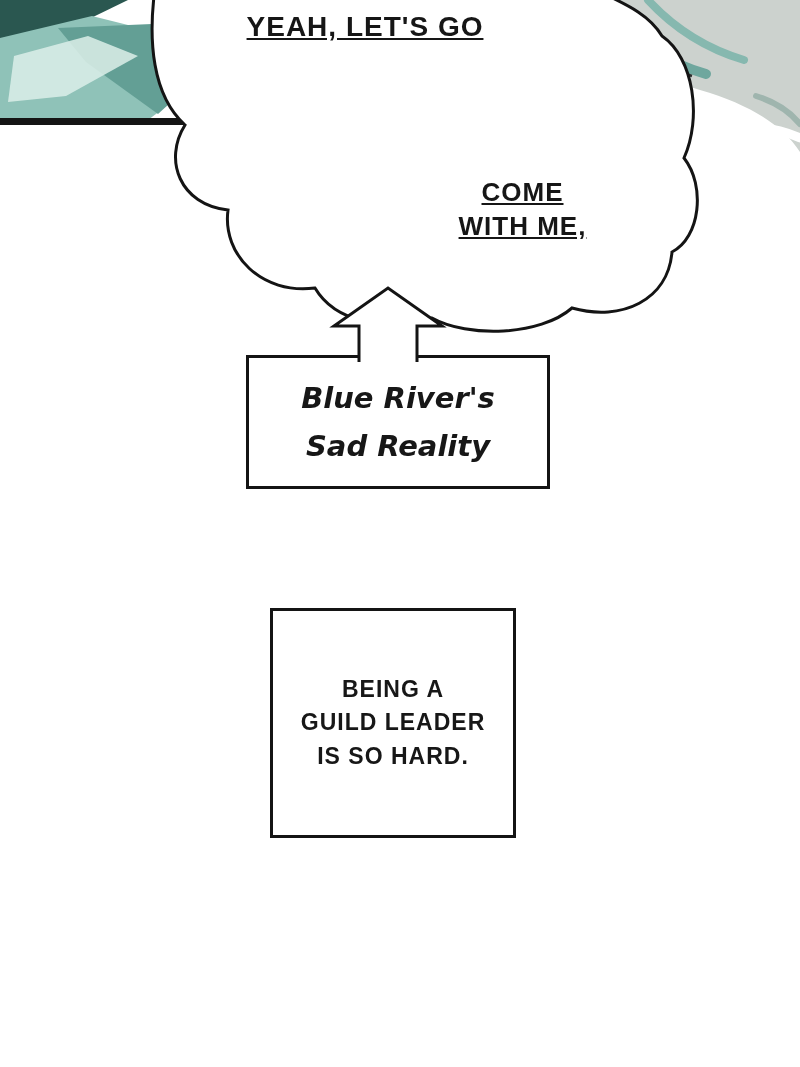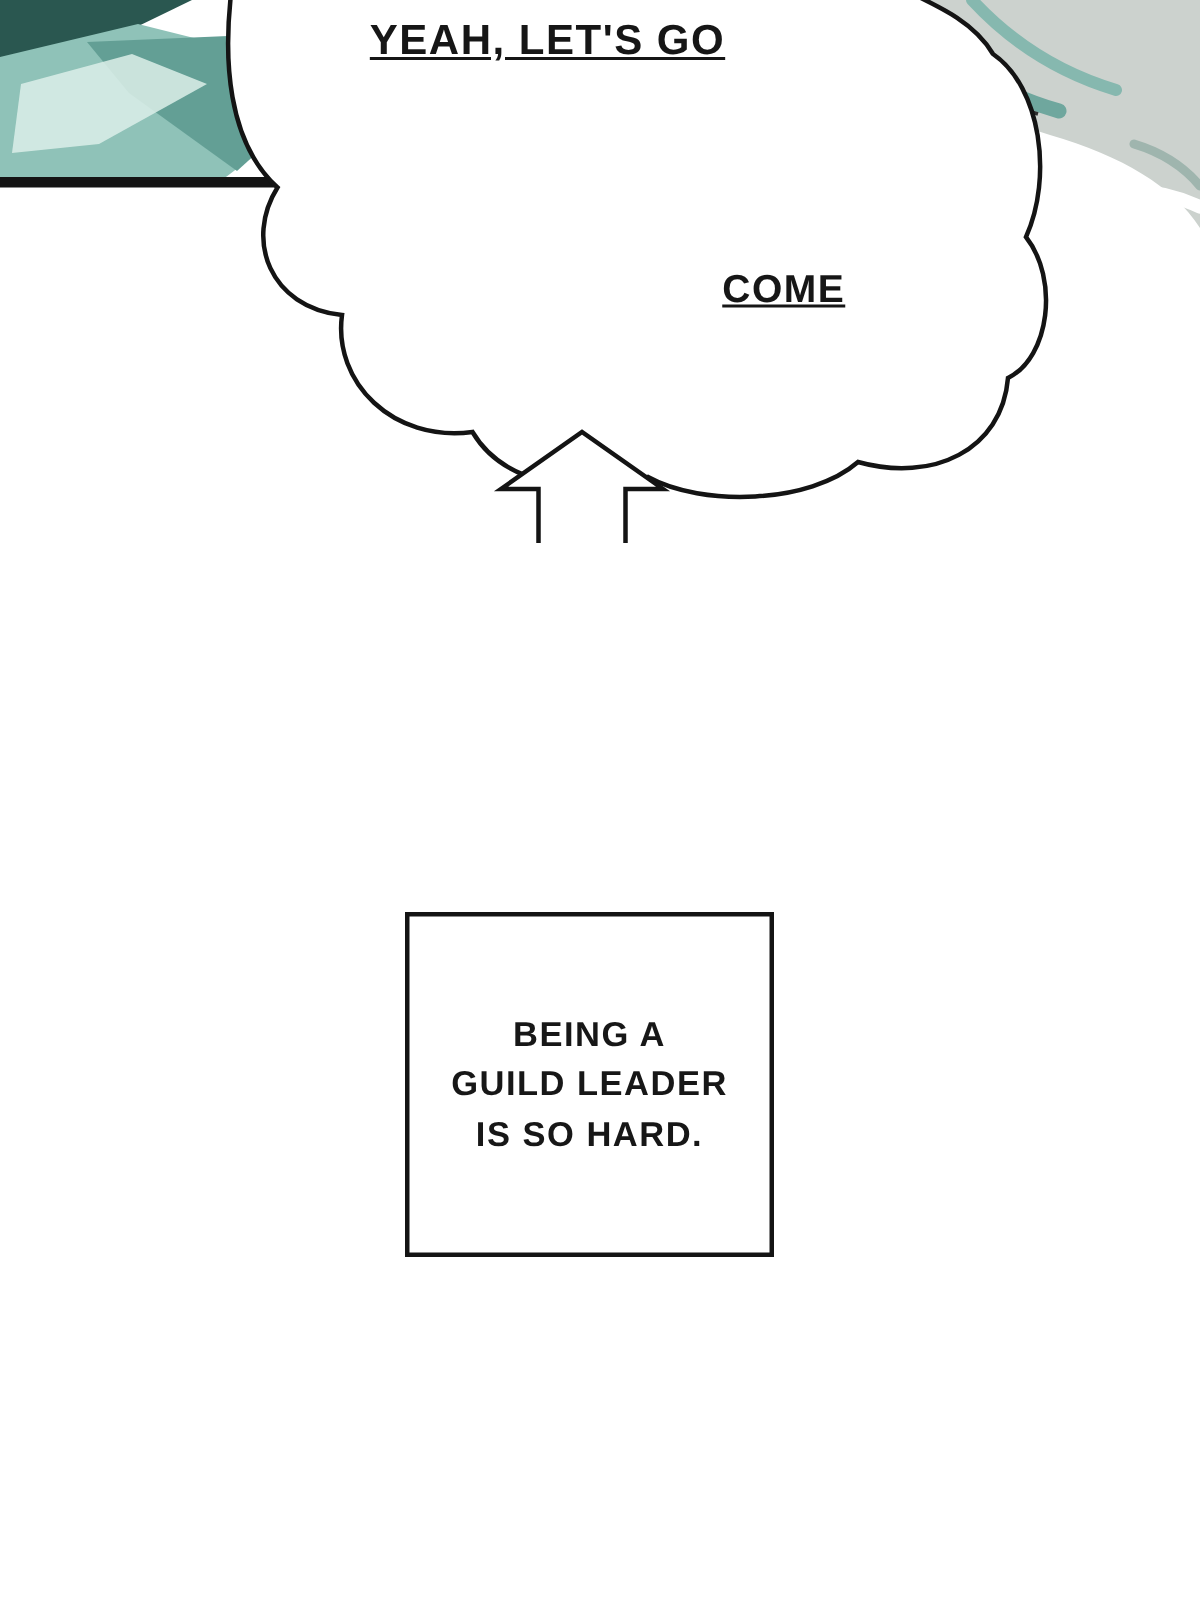--- a/index.html
+++ b/index.html
@@ -78,22 +78,27 @@
     </g>
     <path d="M 155,-12 C 148,40 152,95 185,125 C 163,160 180,205 228,210 C 222,255 262,295 315,288 C 335,322 385,332 432,318 C 468,338 540,336 572,308 C 622,322 668,300 672,252 C 700,238 706,186 684,158 C 702,118 694,58 662,36 C 648,12 620,2 592,-12 Z" fill="#ffffff" stroke="#141414" stroke-width="3"></path>
   </svg>
 
   <div class="dialogue dialogue-top">
     <div>YEAH, LET'S GO</div>
   </div>
 
   <div class="dialogue dialogue-bottom">
     <div>COME</div>
+    <div>WITH ME,</div>
   </div>
 
+  <div class="caption-box label-box">
+    <div>Blue River's</div>
+    <div>Sad Reality</div>
+  </div>
 
   <svg class="arrow-svg" width="124" height="80" viewBox="0 0 124 80">
     <polygon points="60,4 114,42 89,42 89,78 31,78 31,42 6,42" fill="#ffffff"></polygon>
     <path d="M 31,78 L 31,42 L 6,42 L 60,4 L 114,42 L 89,42 L 89,78" fill="none" stroke="#141414" stroke-width="3" stroke-linejoin="miter"></path>
   </svg>
 
   <div class="caption-box thought-box">
     <div>BEING A</div>
     <div>GUILD LEADER</div>
     <div>IS SO HARD.</div>

